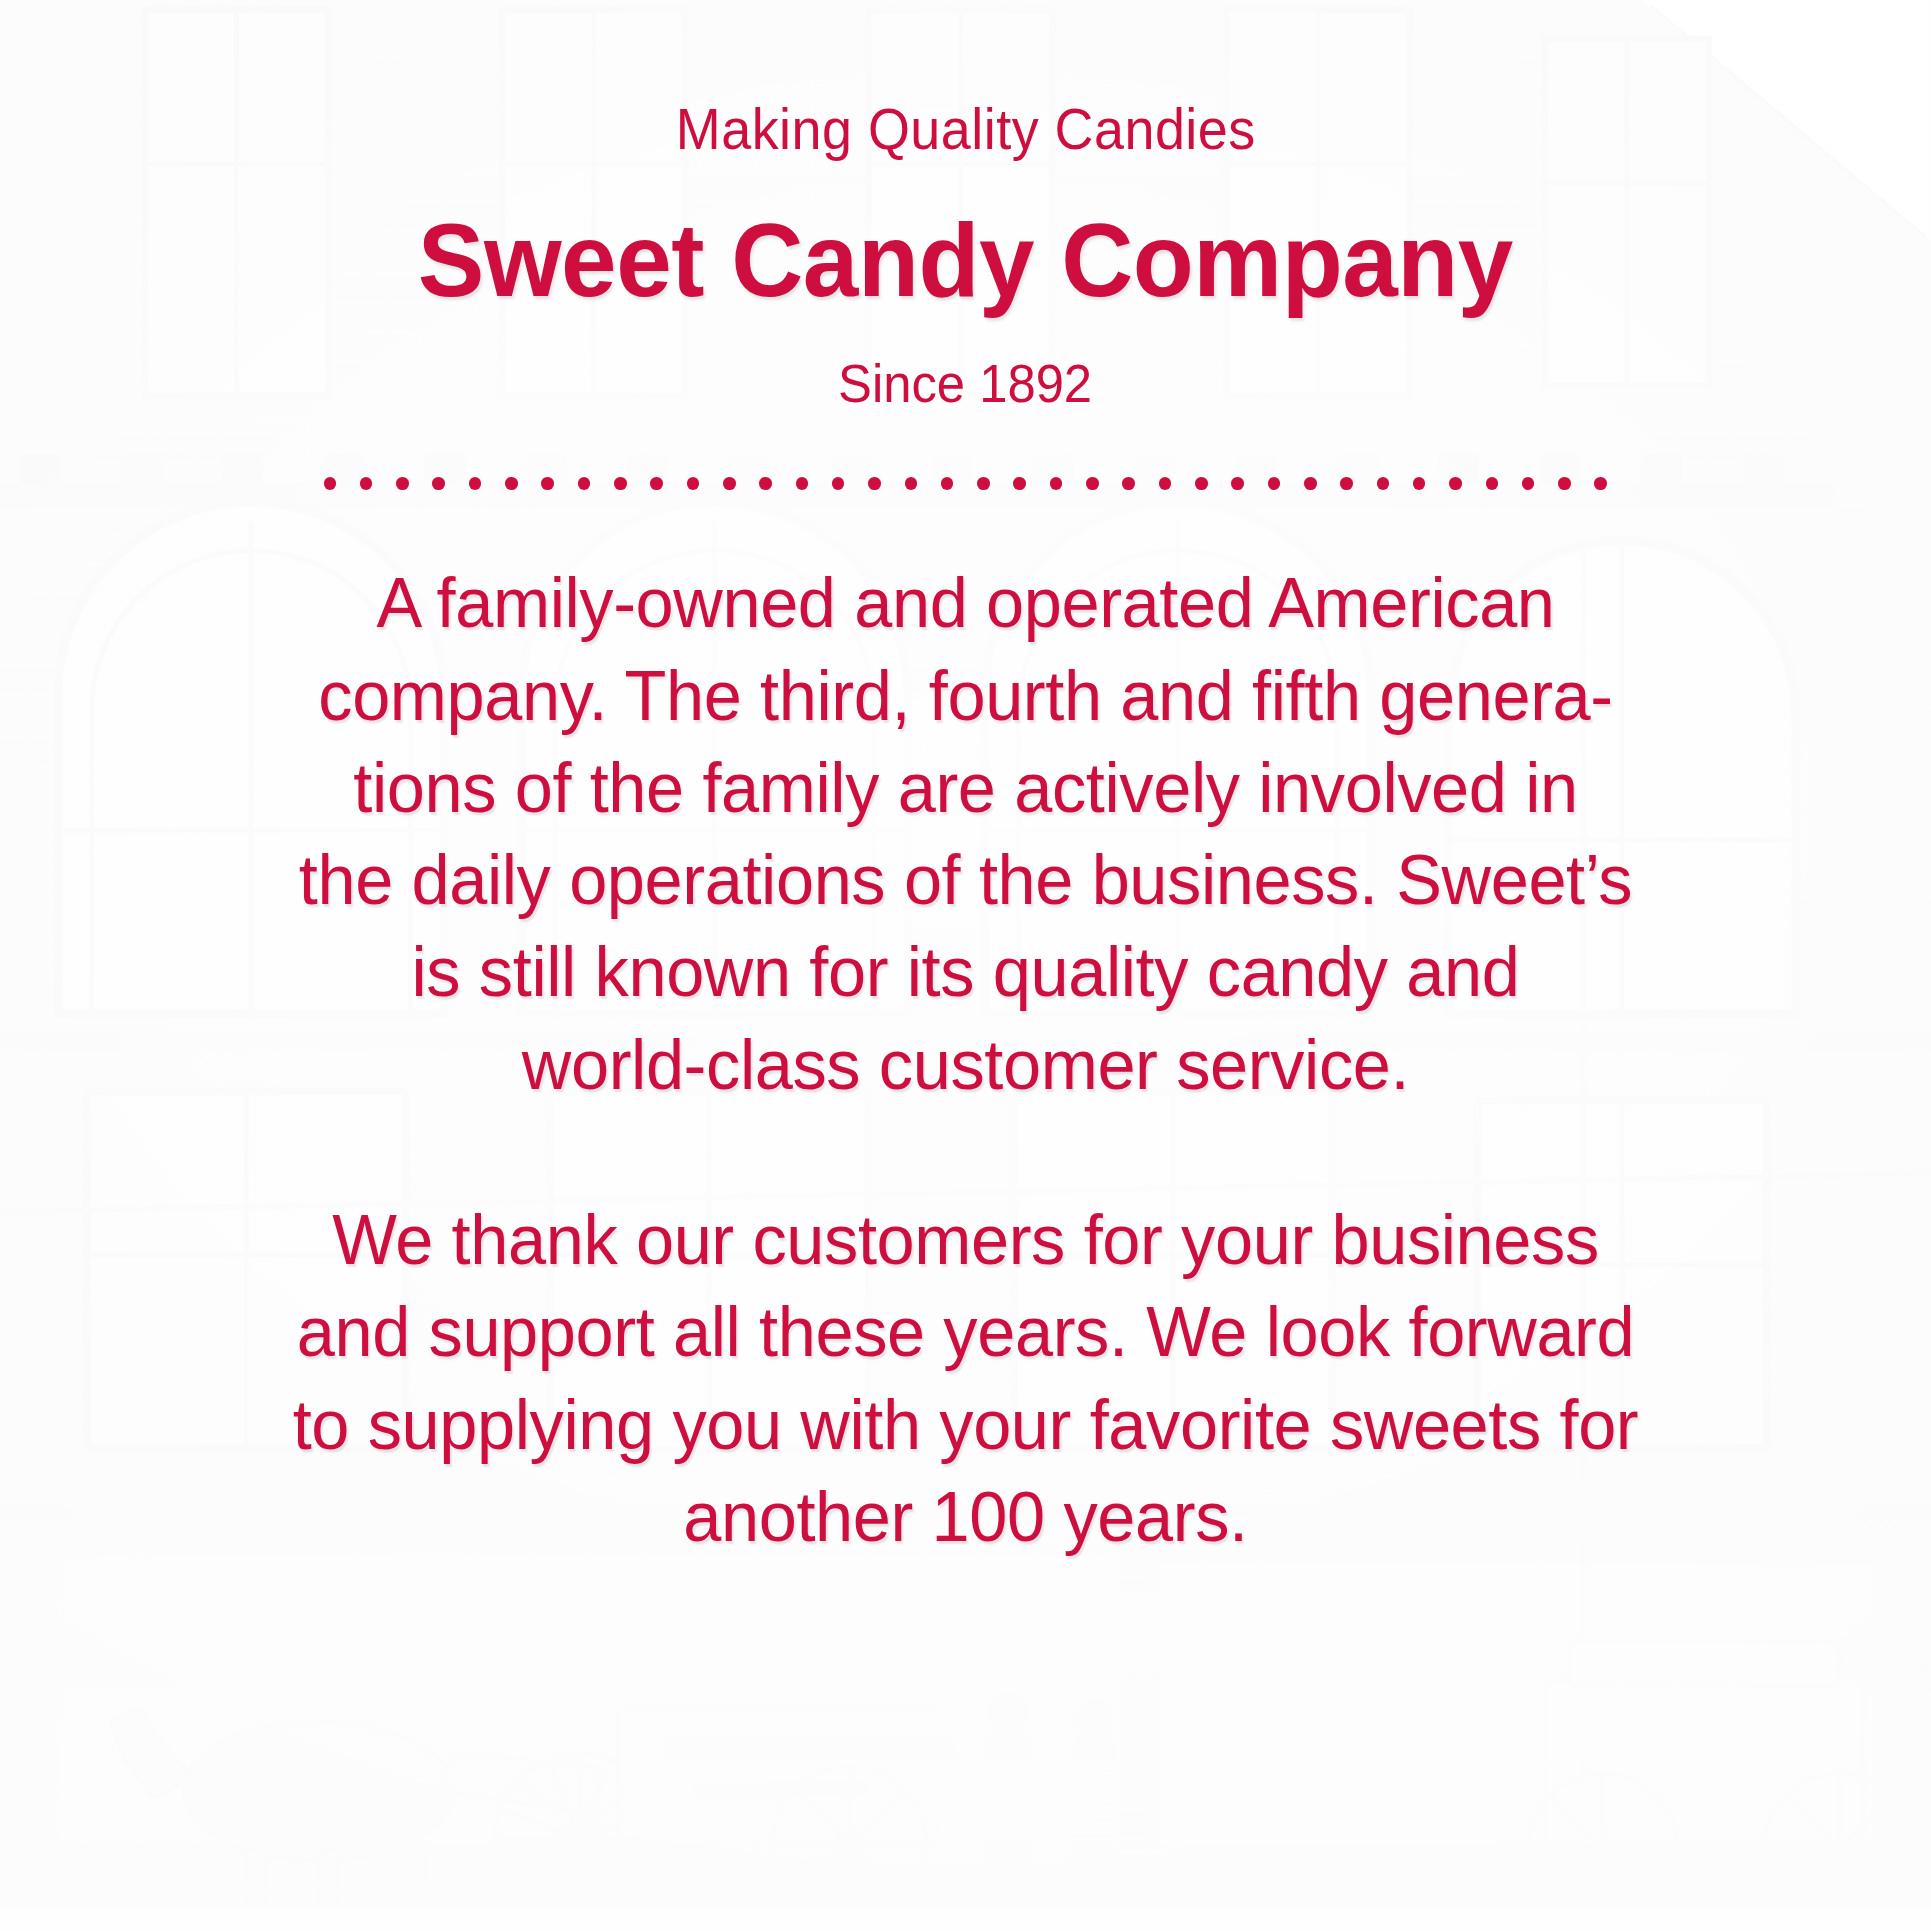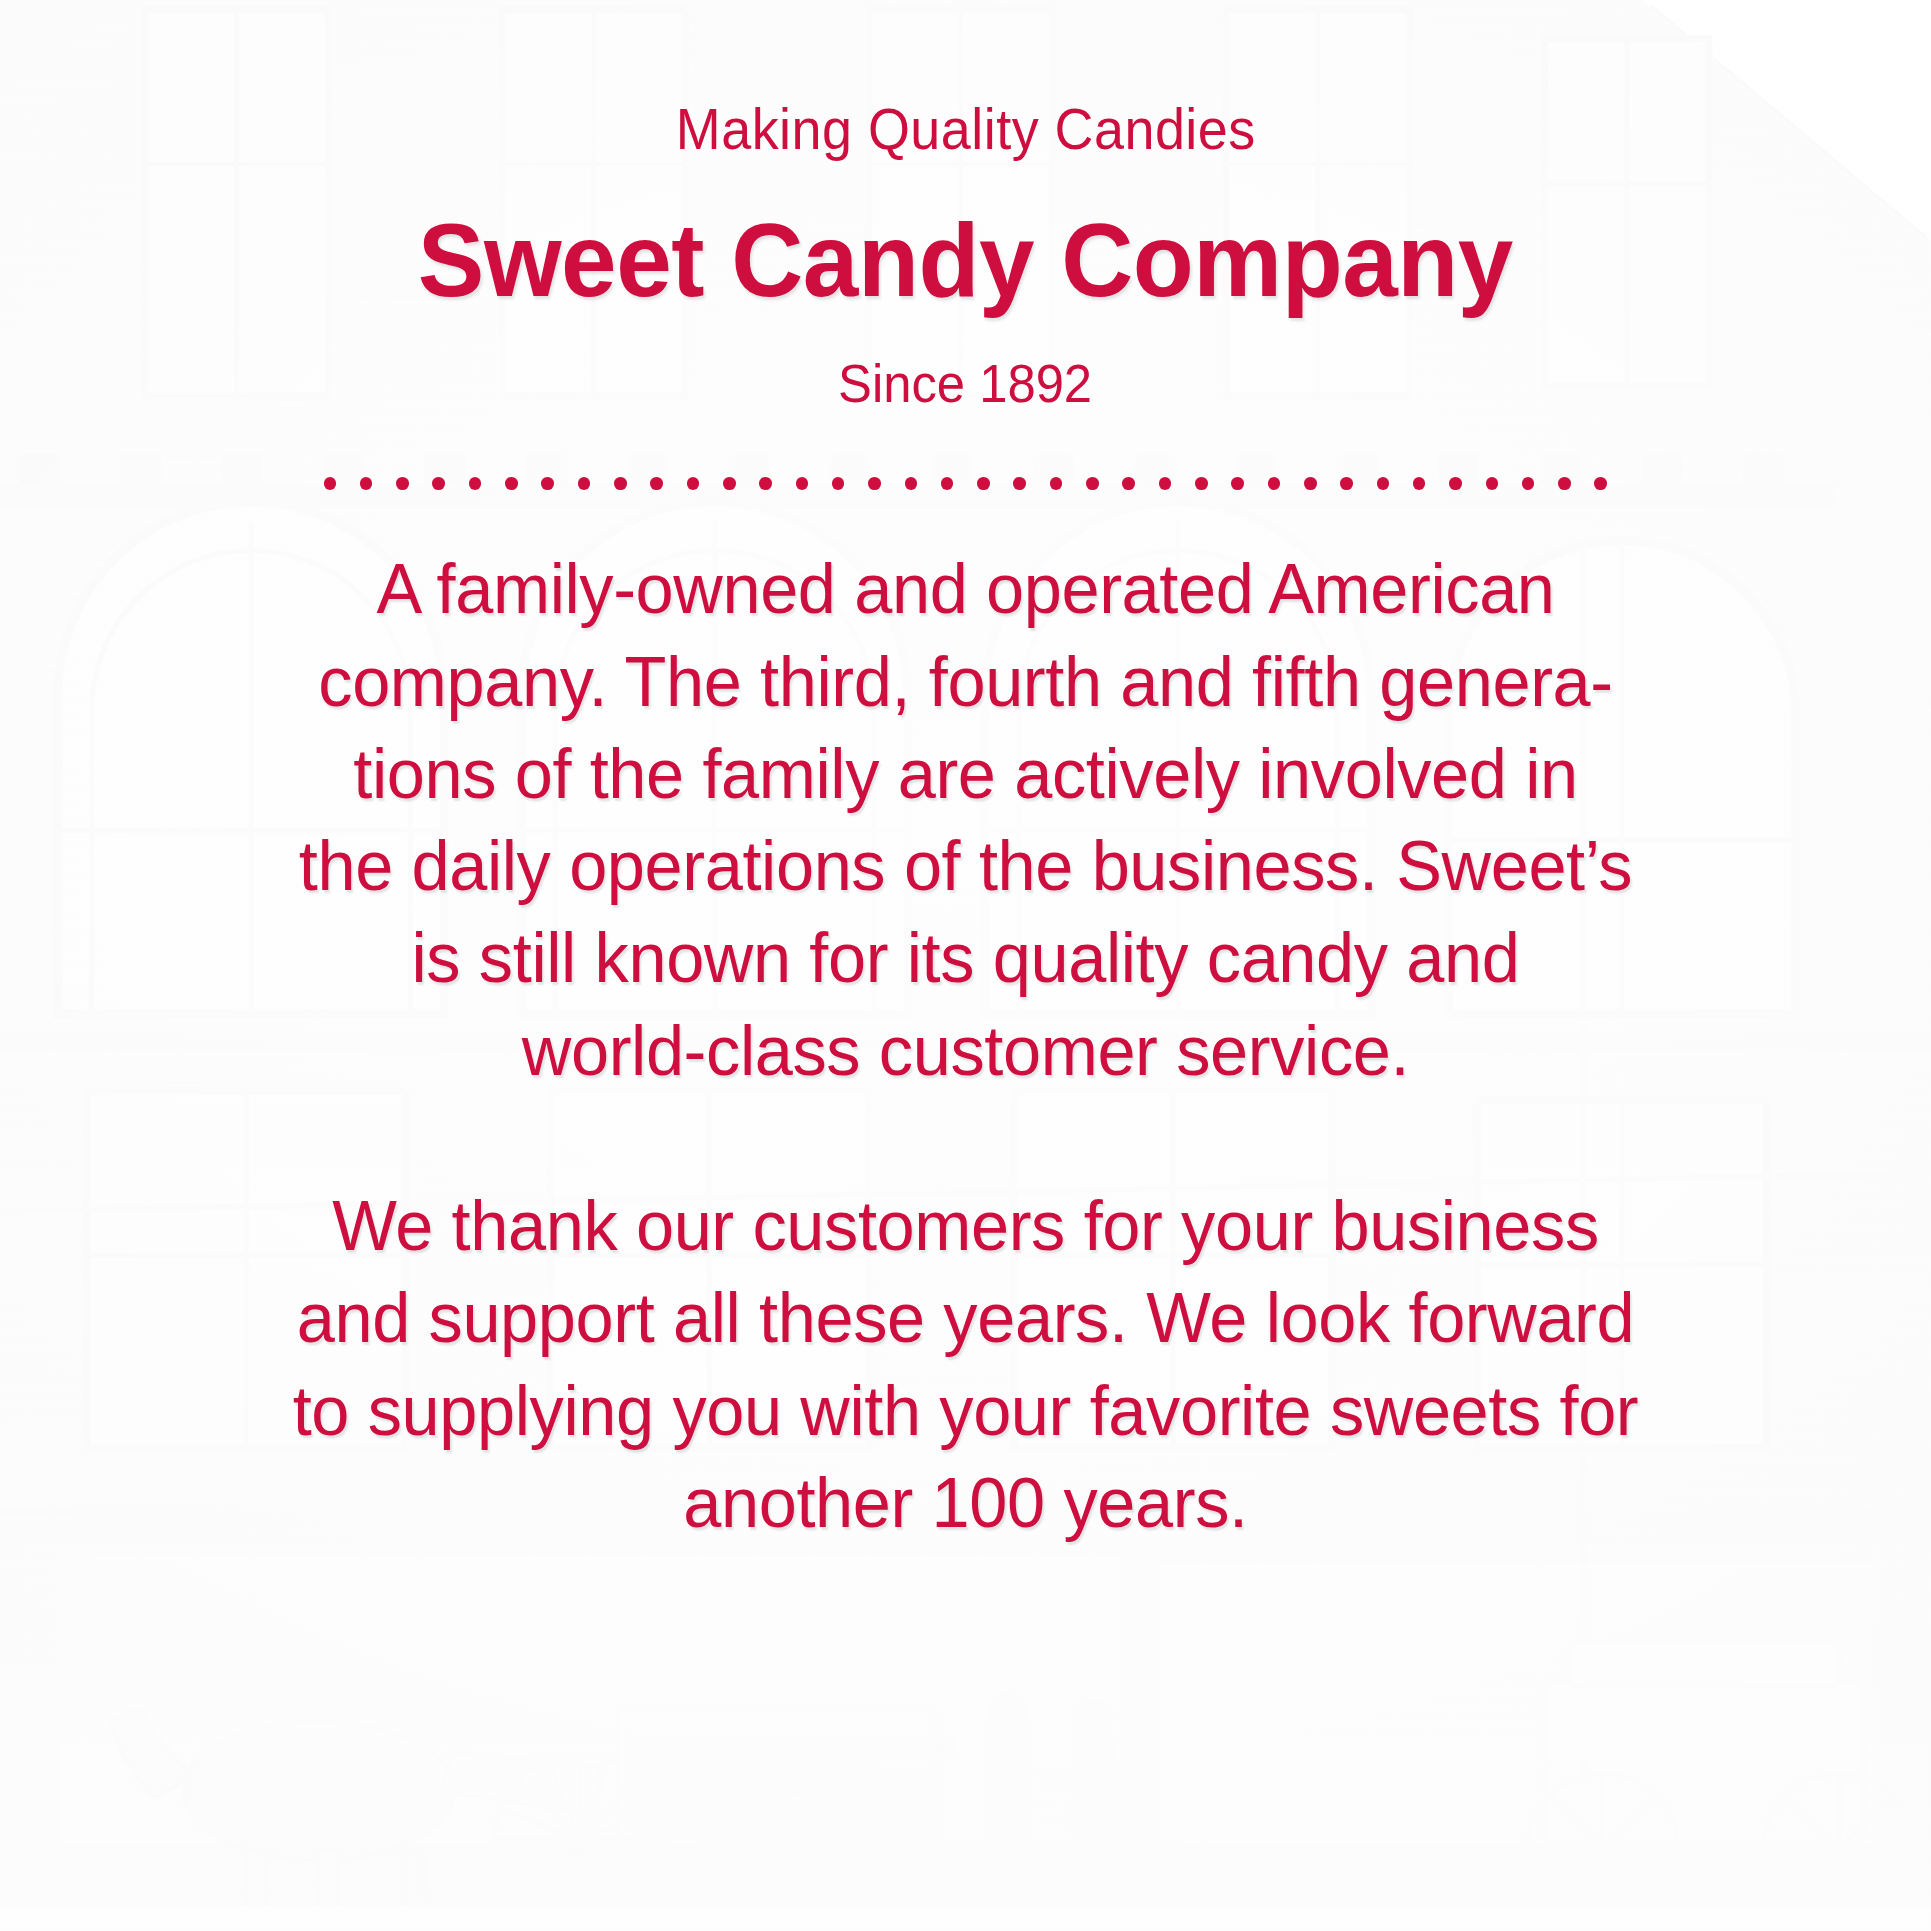--- a/index.html
+++ b/index.html
@@ -78,21 +78,21 @@
     width:1284px; height:19.3px;
     display:flex; align-items:center; justify-content:space-between;
   }
   .divider .dot{
     width:12.6px; height:12.6px; border-radius:50%;
     background:#CE0E3E;
     flex:0 0 auto;
   }
 
   .body-block{
-    margin-top:50px;
+    margin-top:64px;
     width:1661px;
     text-align:center;
   }
 
   .para{
     font-size:71px;
     font-weight:400;
     line-height:1.30;
     letter-spacing:-0.4px;
     transform:scaleX(.965);

